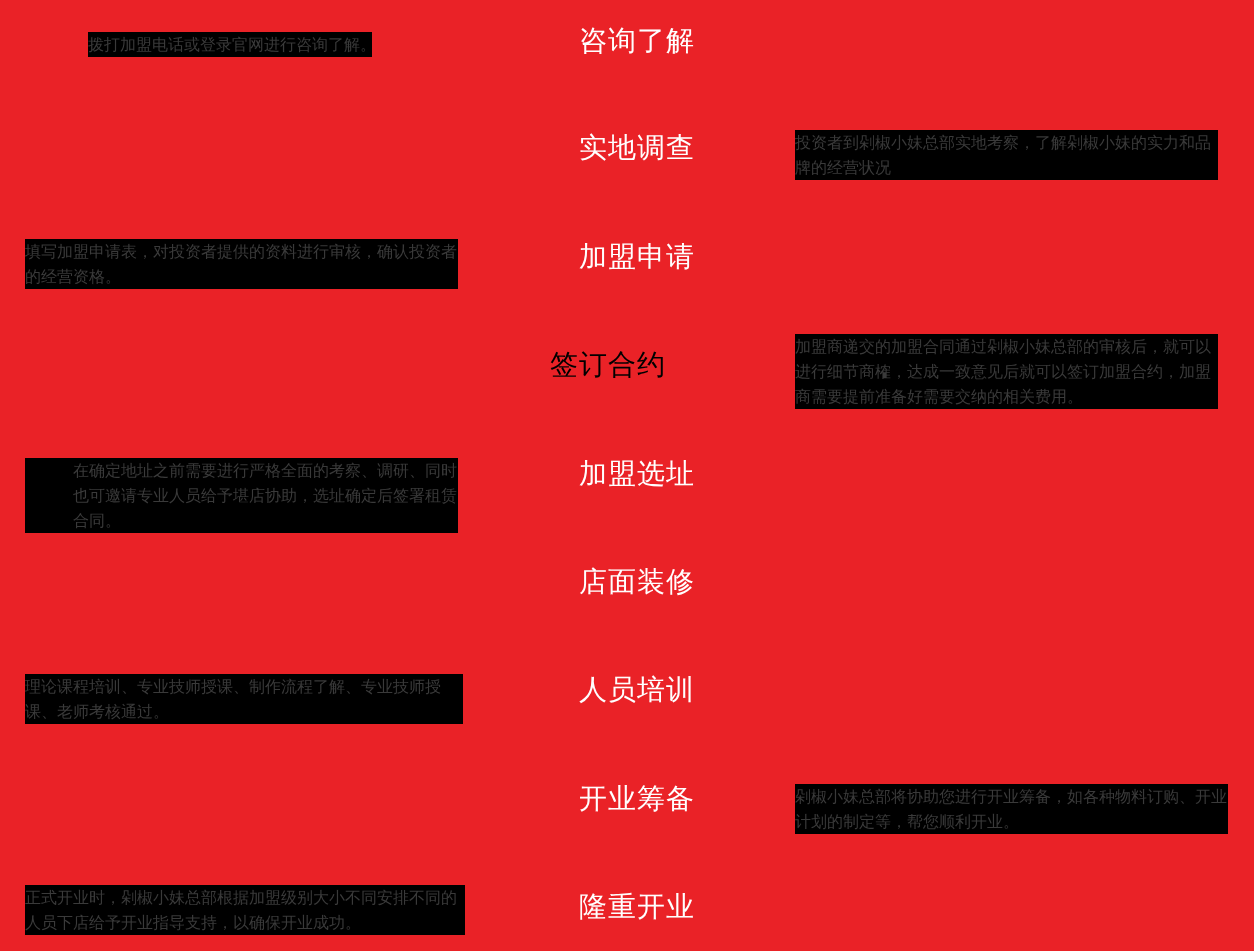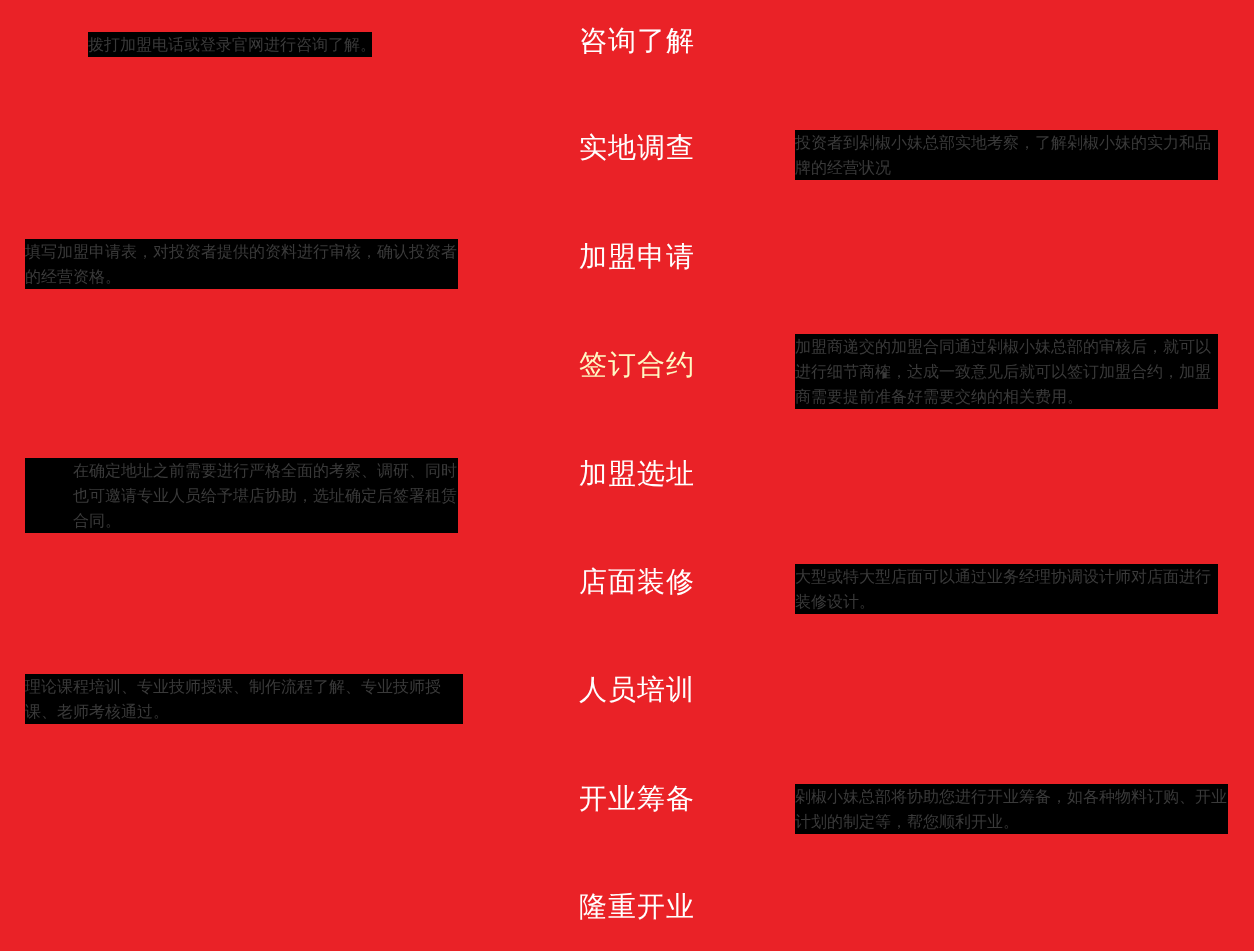--- a/index.html
+++ b/index.html
@@ -53,30 +53,30 @@
 
   <div class="desc desc-left short" style="left: 88px; top: 32px; width: 284px; color: rgb(58, 58, 58); background: rgb(0, 0, 0);">拨打加盟电话或登录官网进行咨询了解。</div>
   <div class="step-label" style="left: 579px; top: 27px; color: rgb(255, 255, 255);">咨询了解</div>
 
   <div class="step-label" style="left: 579px; top: 134px; color: rgb(255, 255, 255);">实地调查</div>
   <div class="desc desc-left" style="left: 25px; top: 239px; width: 433px; color: rgb(58, 58, 58); background: rgb(0, 0, 0);">填写加盟申请表，对投资者提供的资料进行审核，确认投资者的经营资格。</div>
 
   <div class="desc desc-right" style="left: 795px; top: 130px; width: 423px; color: rgb(58, 58, 58); background: rgb(0, 0, 0);">投资者到剁椒小妹总部实地考察，了解剁椒小妹的实力和品牌的经营状况</div>
   <div class="step-label" style="left: 579px; top: 243px; color: rgb(255, 255, 255);">加盟申请</div>
 
-  <div class="step-label" style="left: 579px; top: 351px; color: #fef9c3; text-align: center;">签订合约</div>
+  <div class="step-label" style="left: 550px; top: 351px; color: #000000; text-align: center;">签订合约</div>
   <div class="desc desc-right" style="left: 795px; top: 334px; width: 423px; color: rgb(58, 58, 58); background: rgb(0, 0, 0);">加盟商递交的加盟合同通过剁椒小妹总部的审核后，就可以进行细节商榷，达成一致意见后就可以签订加盟合约，加盟商需要提前准备好需要交纳的相关费用。</div>
 
   <div class="desc desc-left" style="left: 25px; top: 458px; width: 433px; color: rgb(58, 58, 58); background: rgb(0, 0, 0); padding-left: 48px;">在确定地址之前需要进行严格全面的考察、调研、同时也可邀请专业人员给予堪店协助，选址确定后签署租赁合同。</div>
   <div class="step-label" style="left: 579px; top: 460px; color: rgb(255, 255, 255);">加盟选址</div>
 
   <div class="step-label" style="left: 579px; top: 568px; color: rgb(255, 255, 255);">店面装修</div>
-  <div class="desc desc-right" style="left: 795px; top: 564px; width: 423px; color: rgb(58, 58, 58); background: rgb(0, 0, 0);">大型或特大型店面可以通过业务经理协调设计师对店面进行装修设计。</div>
 
   <div class="desc desc-left" style="left: 25px; top: 674px; width: 438px; color: rgb(58, 58, 58); background: rgb(0, 0, 0);">理论课程培训、专业技师授课、制作流程了解、专业技师授课、老师考核通过。</div>
   <div class="step-label" style="left: 579px; top: 676px; color: rgb(255, 255, 255);">人员培训</div>
 
   <div class="step-label" style="left: 579px; top: 785px; color: rgb(255, 255, 255);">开业筹备</div>
   <div class="desc desc-right" style="left: 795px; top: 784px; width: 433px; color: rgb(58, 58, 58); background: rgb(0, 0, 0);">剁椒小妹总部将协助您进行开业筹备，如各种物料订购、开业计划的制定等，帮您顺利开业。</div>
 
+  <div class="desc desc-left" style="left: 25px; top: 885px; width: 440px; color: rgb(58, 58, 58); background: rgb(0, 0, 0);">正式开业时，剁椒小妹总部根据加盟级别大小不同安排不同的人员下店给予开业指导支持，以确保开业成功。</div>
   <div class="step-label" style="left: 579px; top: 893px; color: rgb(255, 255, 255);">隆重开业</div>
 
 </div>
 
 </body></html>

